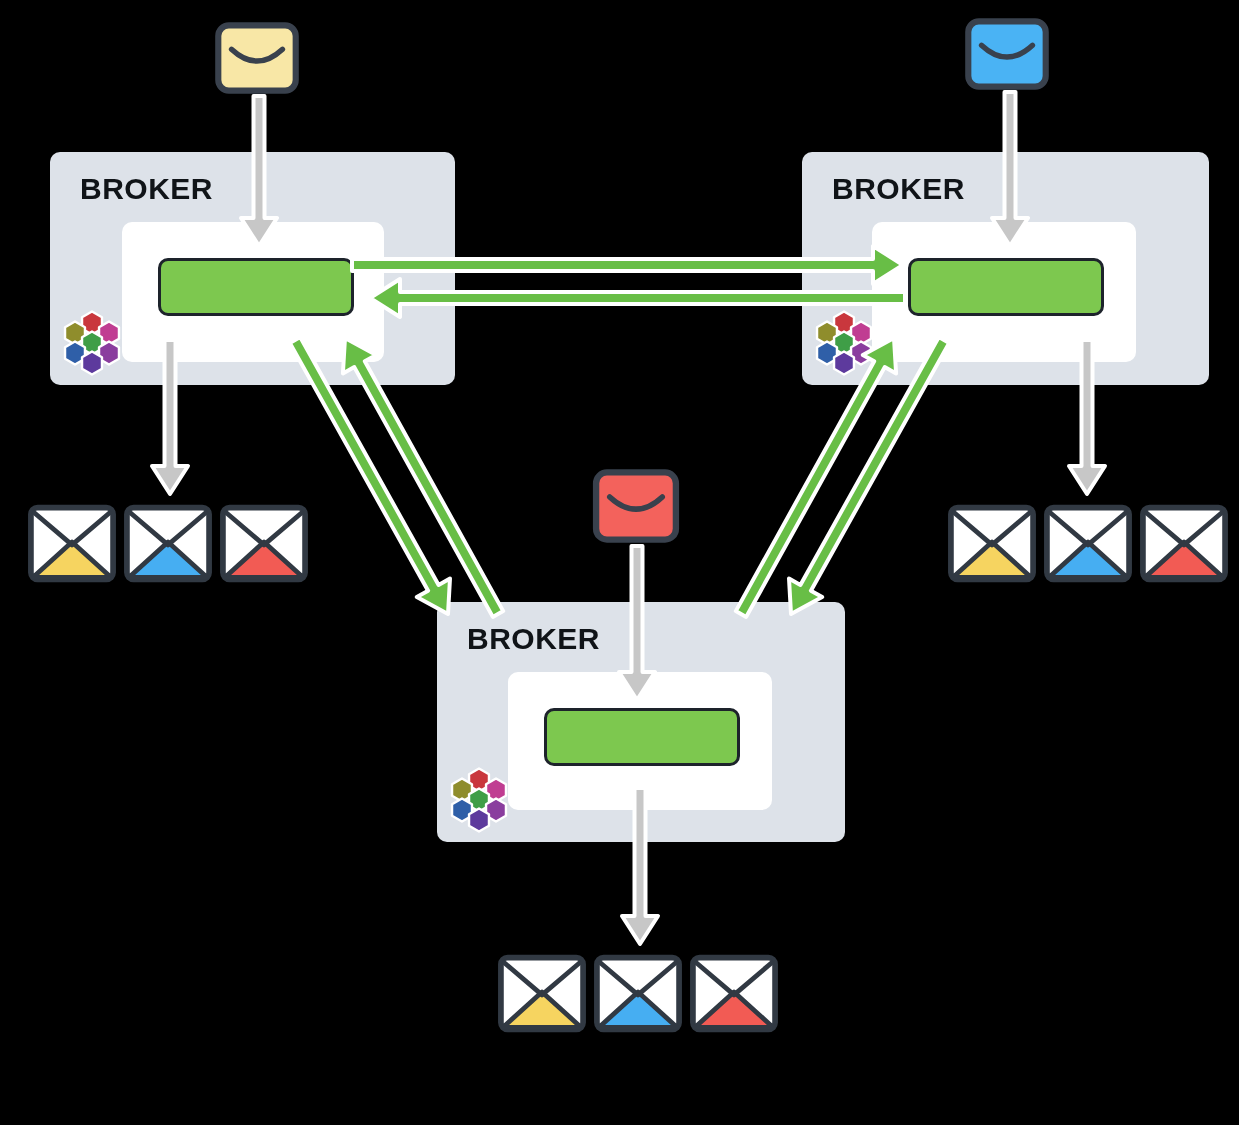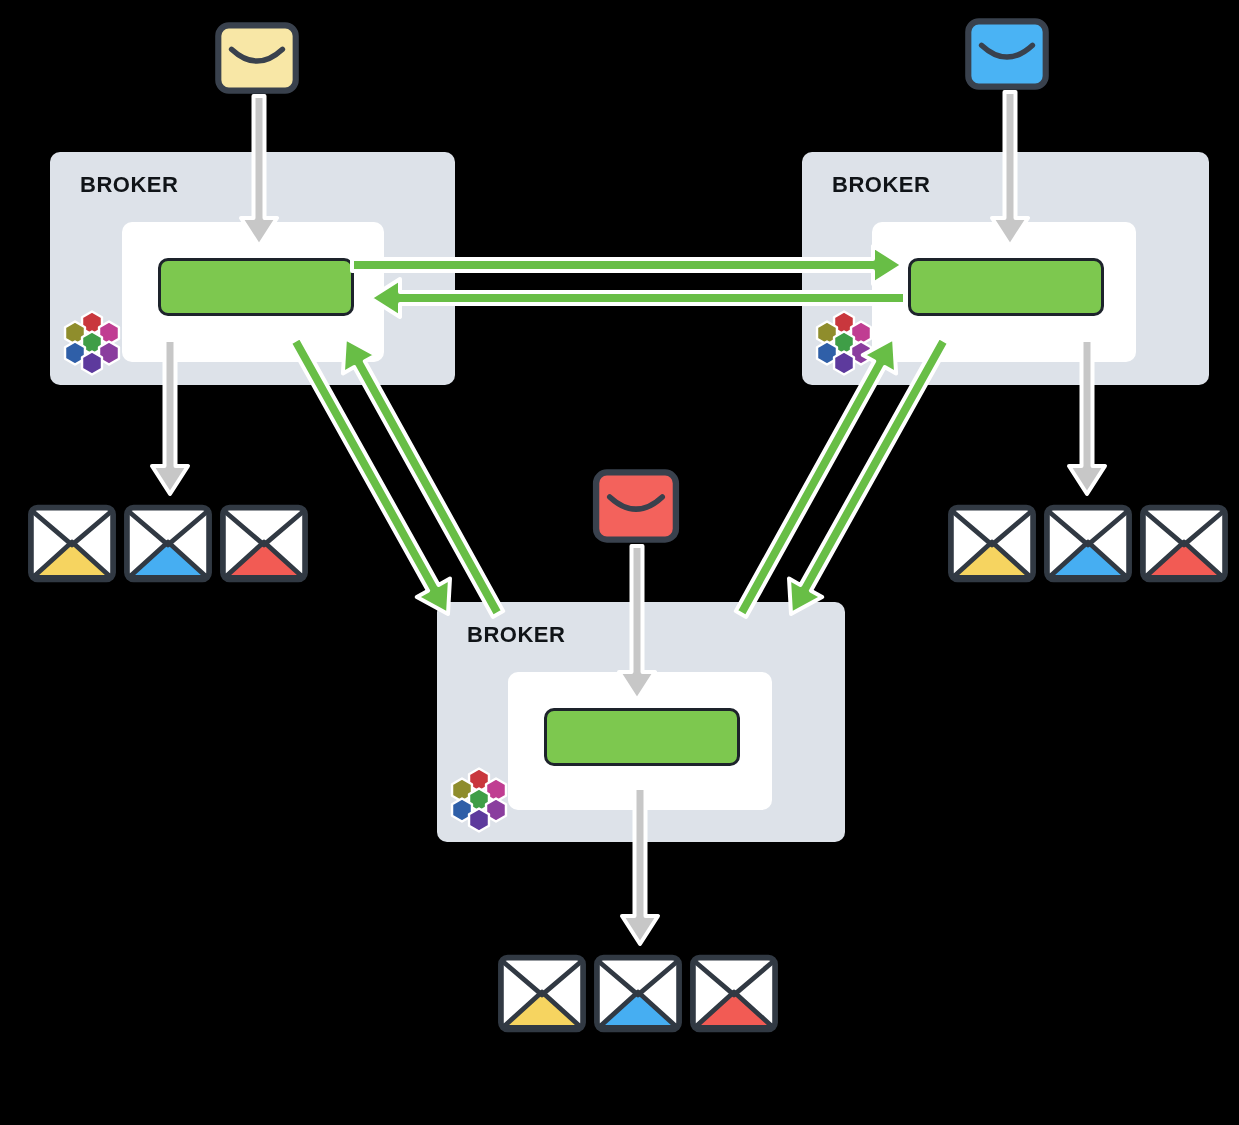--- a/index.html
+++ b/index.html
@@ -14,21 +14,21 @@
   .defs { position: absolute; width: 0; height: 0; overflow: hidden; }
 
   
   .broker { position: absolute; background: var(--broker-panel, #dde2e9); border-radius: 10px; }
   .broker-1 { left: 50px;  top: 152px; width: 405px; height: 233px; }
   .broker-2 { left: 802px; top: 152px; width: 407px; height: 233px; }
   .broker-3 { left: 437px; top: 602px; width: 408px; height: 240px; }
 
   .broker-label {
     position: absolute; left: 30px; top: 20px;
-    font-size: 22px; font-weight: 700; letter-spacing: 0.5px;
+    font-size: 30px; font-weight: 700; letter-spacing: 0.5px;
     color: var(--label-text, #101418);
   }
 
   .panel { position: absolute; background: var(--inner-panel, #fff); border-radius: 10px; }
   .broker-1 .panel { left: 72px; top: 70px; width: 262px; height: 140px; }
   .broker-2 .panel { left: 70px; top: 70px; width: 264px; height: 140px; }
   .broker-3 .panel { left: 71px; top: 70px; width: 264px; height: 138px; }
 
   .queue {
     position: absolute; left: 36px; top: 36px; width: 190px; height: 52px;

